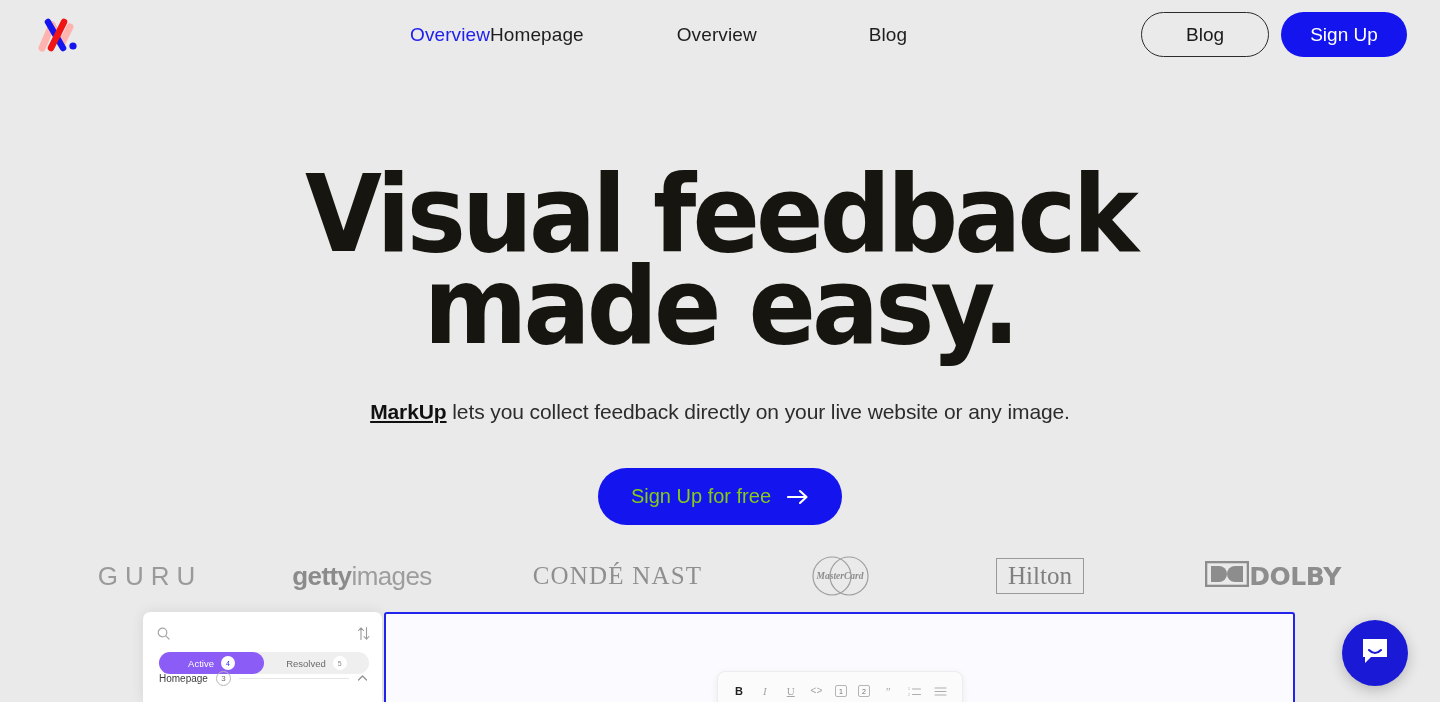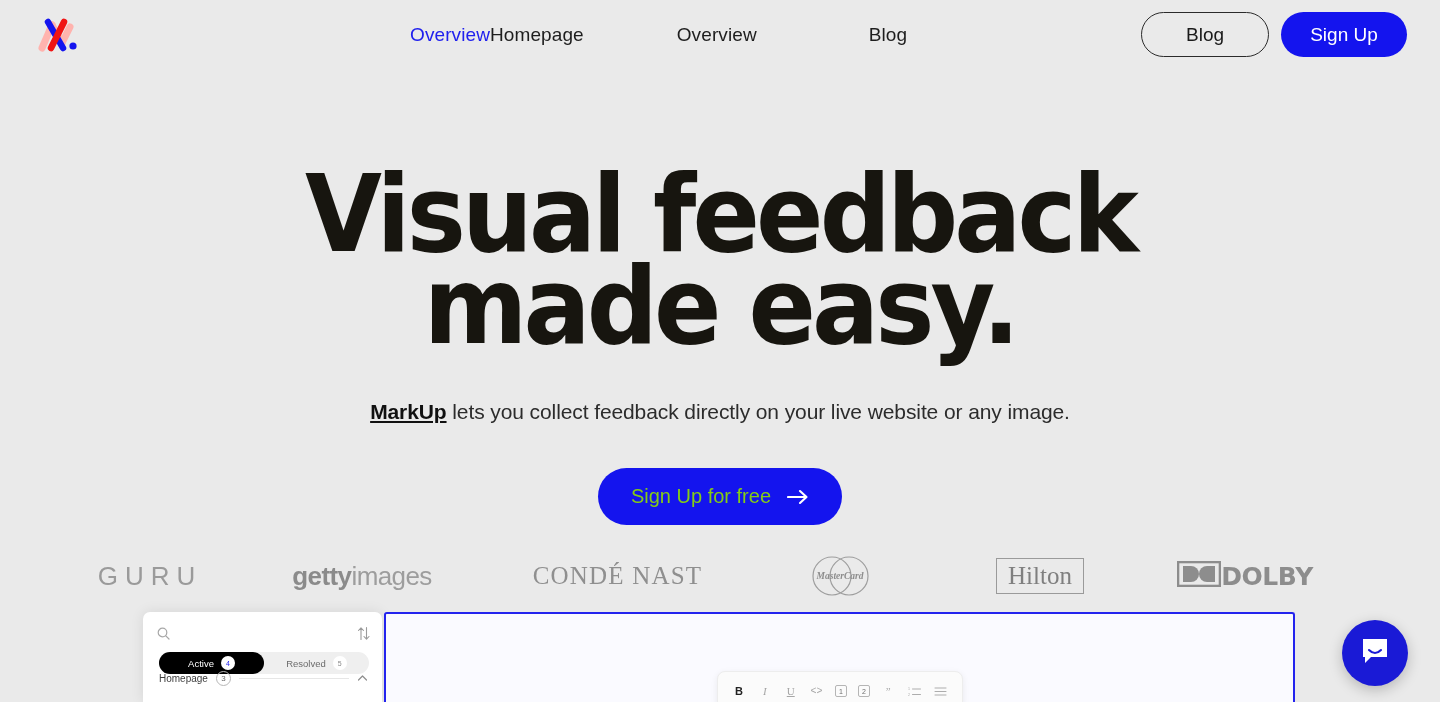--- a/index.html
+++ b/index.html
@@ -168,21 +168,21 @@
   .bm-mc   { left: 795px; width: 90px; }
   .bm-hilton { left: 985px; width: 110px; }
   .bm-hilton .box {
     border: 1.6px solid #9a9a9a;
     padding: 3px 11px 4px 11px;
     font-family: "Liberation Serif", serif;
     font-size: 25px;
     color: #7f7f7f;
     line-height: 1.08;
   }
-  .bm-dolby { left: 1170px; width: 150px; gap: 0; }
+  .bm-dolby { left: 1198px; width: 150px; gap: 0; }
   .bm-dolby .word {
     font-family: "DejaVu Sans", sans-serif;
     font-weight: 700;
     font-size: 25px;
     letter-spacing: -0.4px;
     color: #8d8d8d;
   }
 
   
   .app-preview {
@@ -225,21 +225,21 @@
   }
   .seg-item {
     flex: 1;
     display: flex; align-items: center; justify-content: center;
     gap: 7px;
     font-size: 9.5px;
     color: #6b6b6b;
     border-radius: 12px;
     cursor: pointer;
   }
-  .seg-item.active { background: #000000; color: #fff; }
+  .seg-item.active { background: #8b5cf6; color: #fff; }
   .seg-badge {
     width: 14px; height: 14px; border-radius: 50%;
     background: #ffffff; color: #2323ee;
     font-size: 7px;
     display: flex; align-items: center; justify-content: center;
   }
   .seg-item:not(.active) .seg-badge { background: #fff; color: #8a8a8a; }
   .sb-listrow {
     position: absolute;
     top: 59px; left: 16px; right: 14px;

